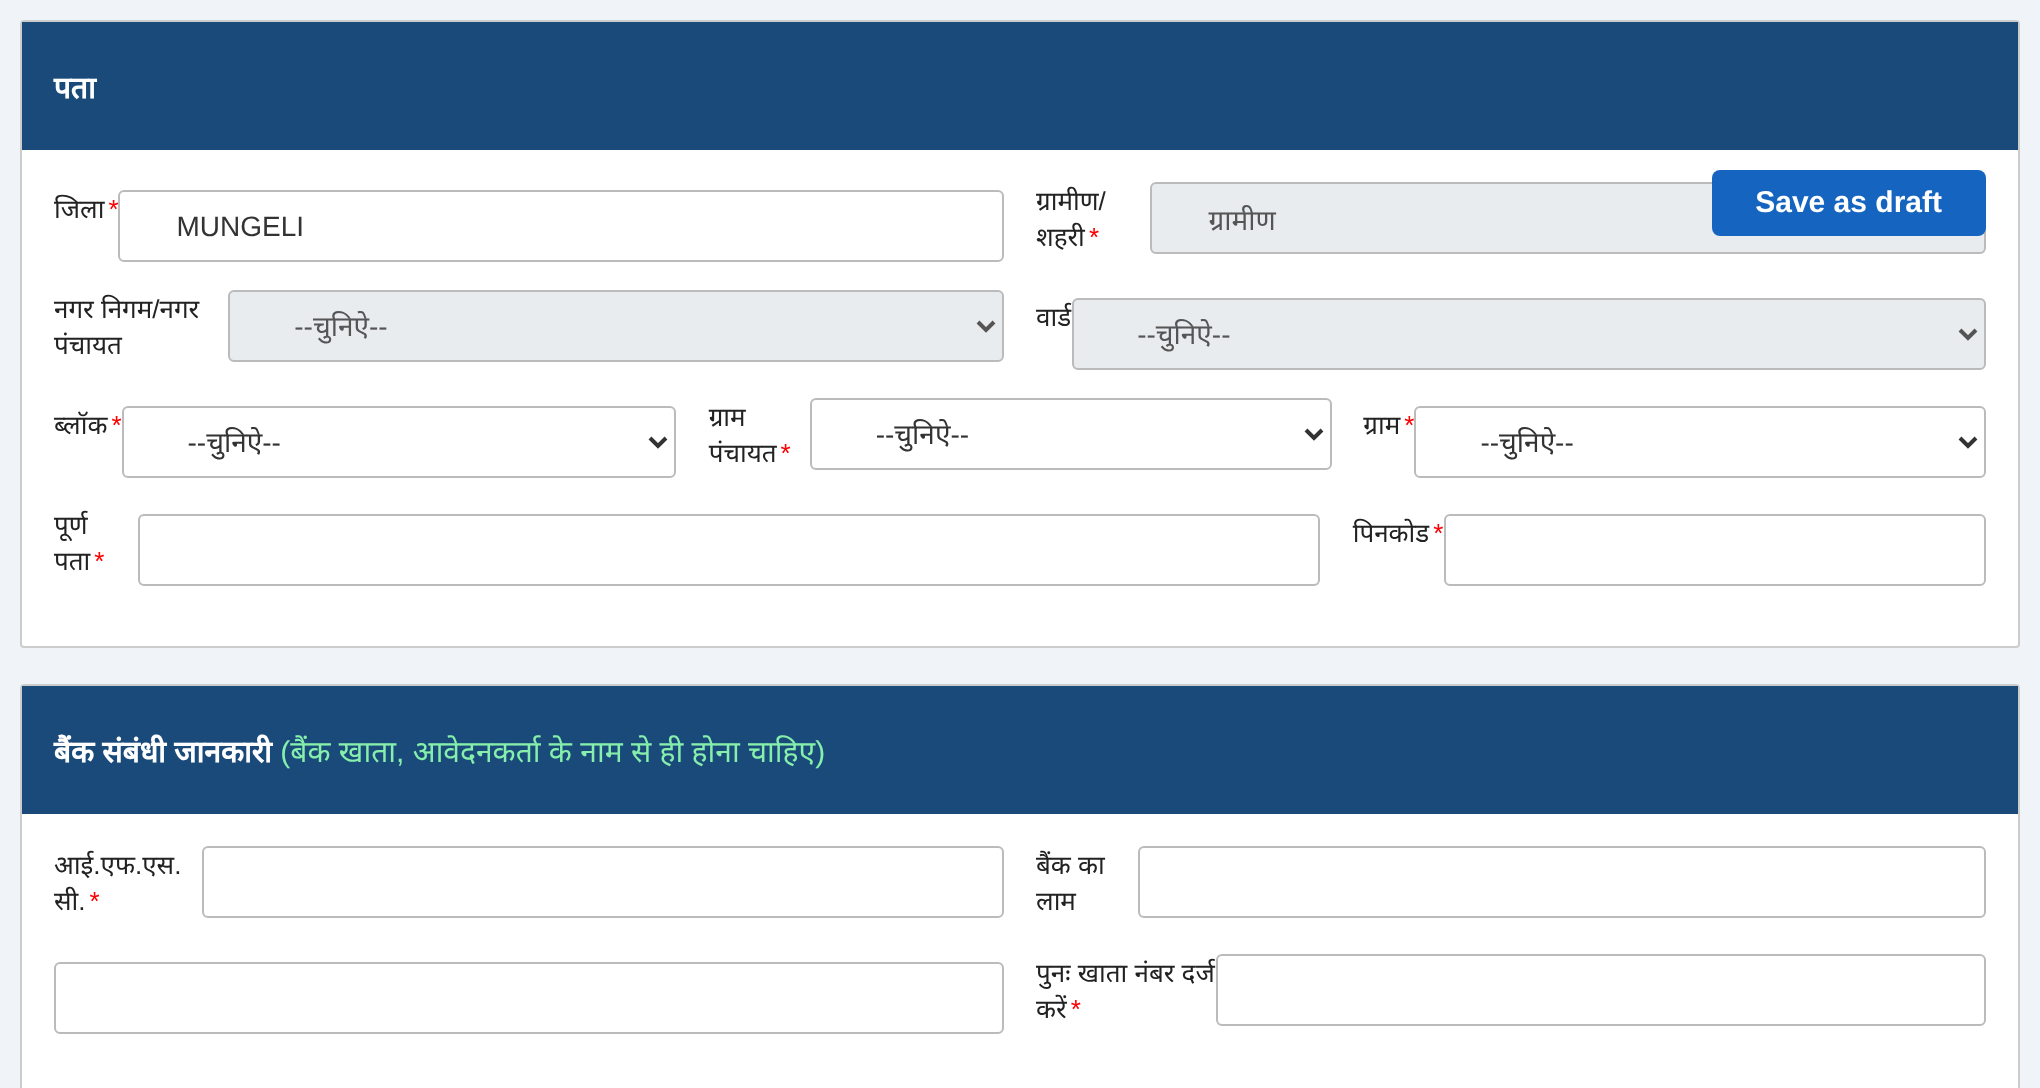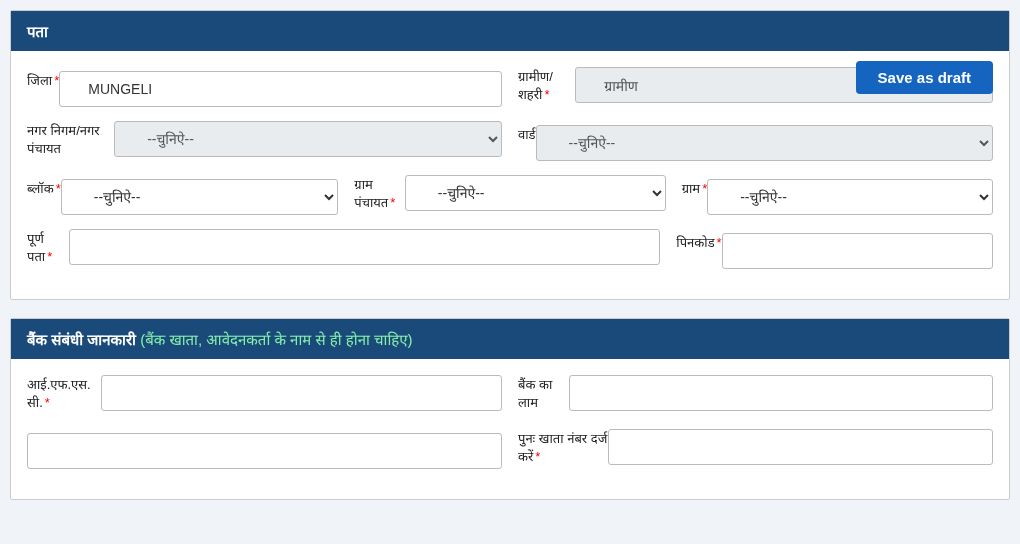--- a/index.html
+++ b/index.html
@@ -15,21 +15,21 @@
     }
     .section-card {
       background: #fff;
       border: 1px solid #ccc;
       margin-bottom: 18px;
       border-radius: 2px;
     }
     .section-header {
       background: #1a4a7a;
       color: #fff;
-      padding: 10px 16px;
+      padding: 22px 16px;
       font-size: 15px;
       font-weight: bold;
     }
     .section-header.bank-header {
       background: #1a4a7a;
       color: #fff;
     }
     .bank-highlight {
       color: #86efac;
       font-weight: normal;
@@ -87,20 +87,21 @@
       border: none;
       border-radius: 4px;
       padding: 8px 22px;
       font-size: 15px;
       font-weight: bold;
       cursor: pointer;
       white-space: nowrap;
     }
     .full-width {
       flex: 2;
+      align-items: flex-end;
     }
     .half-width {
       flex: 1;
     }
   </style>
 </head>
 <body>
 
 <div class="page-wrapper">
 

